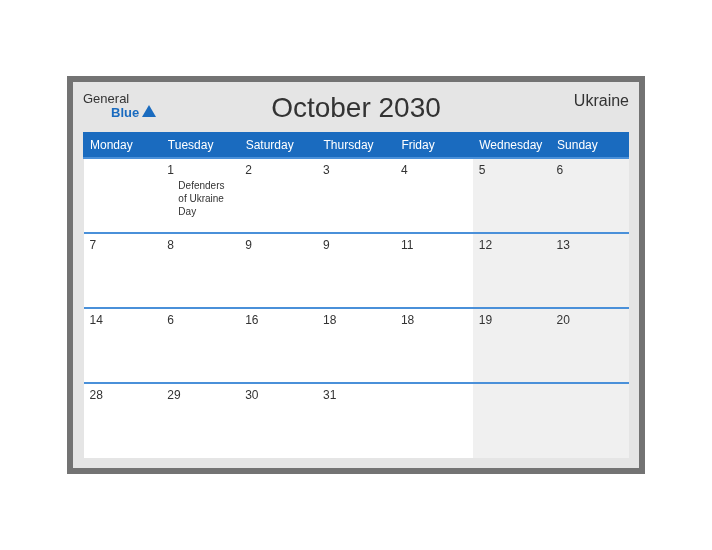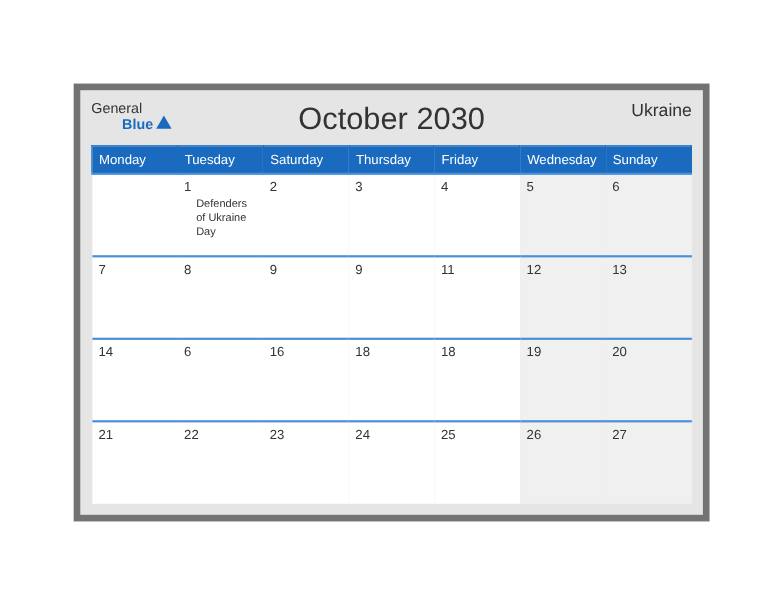--- a/index.html
+++ b/index.html
@@ -205,36 +205,30 @@
           </td>
           <td>
             <span class="day-number">19</span>
           </td>
           <td>
             <span class="day-number">20</span>
           </td>
         </tr>
         <tr>
           <td>
-            <span class="day-number">21</span>
-          </td>
-          <td>
-            <span class="day-number">22</span>
-          </td>
-          <td>
-            <span class="day-number">23</span>
-          </td>
-          <td>
-            <span class="day-number">24</span>
-          </td>
-          <td>
-            <span class="day-number">25</span>
-          </td>
-          <td>
-            <span class="day-number">26</span>
-          </td>
-          <td>
-            <span class="day-number">27</span>
-          </td>
+            <span class="day-number">28</span>
+          </td>
+          <td>
+            <span class="day-number">29</span>
+          </td>
+          <td>
+            <span class="day-number">30</span>
+          </td>
+          <td>
+            <span class="day-number">31</span>
+          </td>
+          <td></td>
+          <td></td>
+          <td></td>
         </tr>
       </tbody>
   </table>
 </div>
 
 </body></html>

